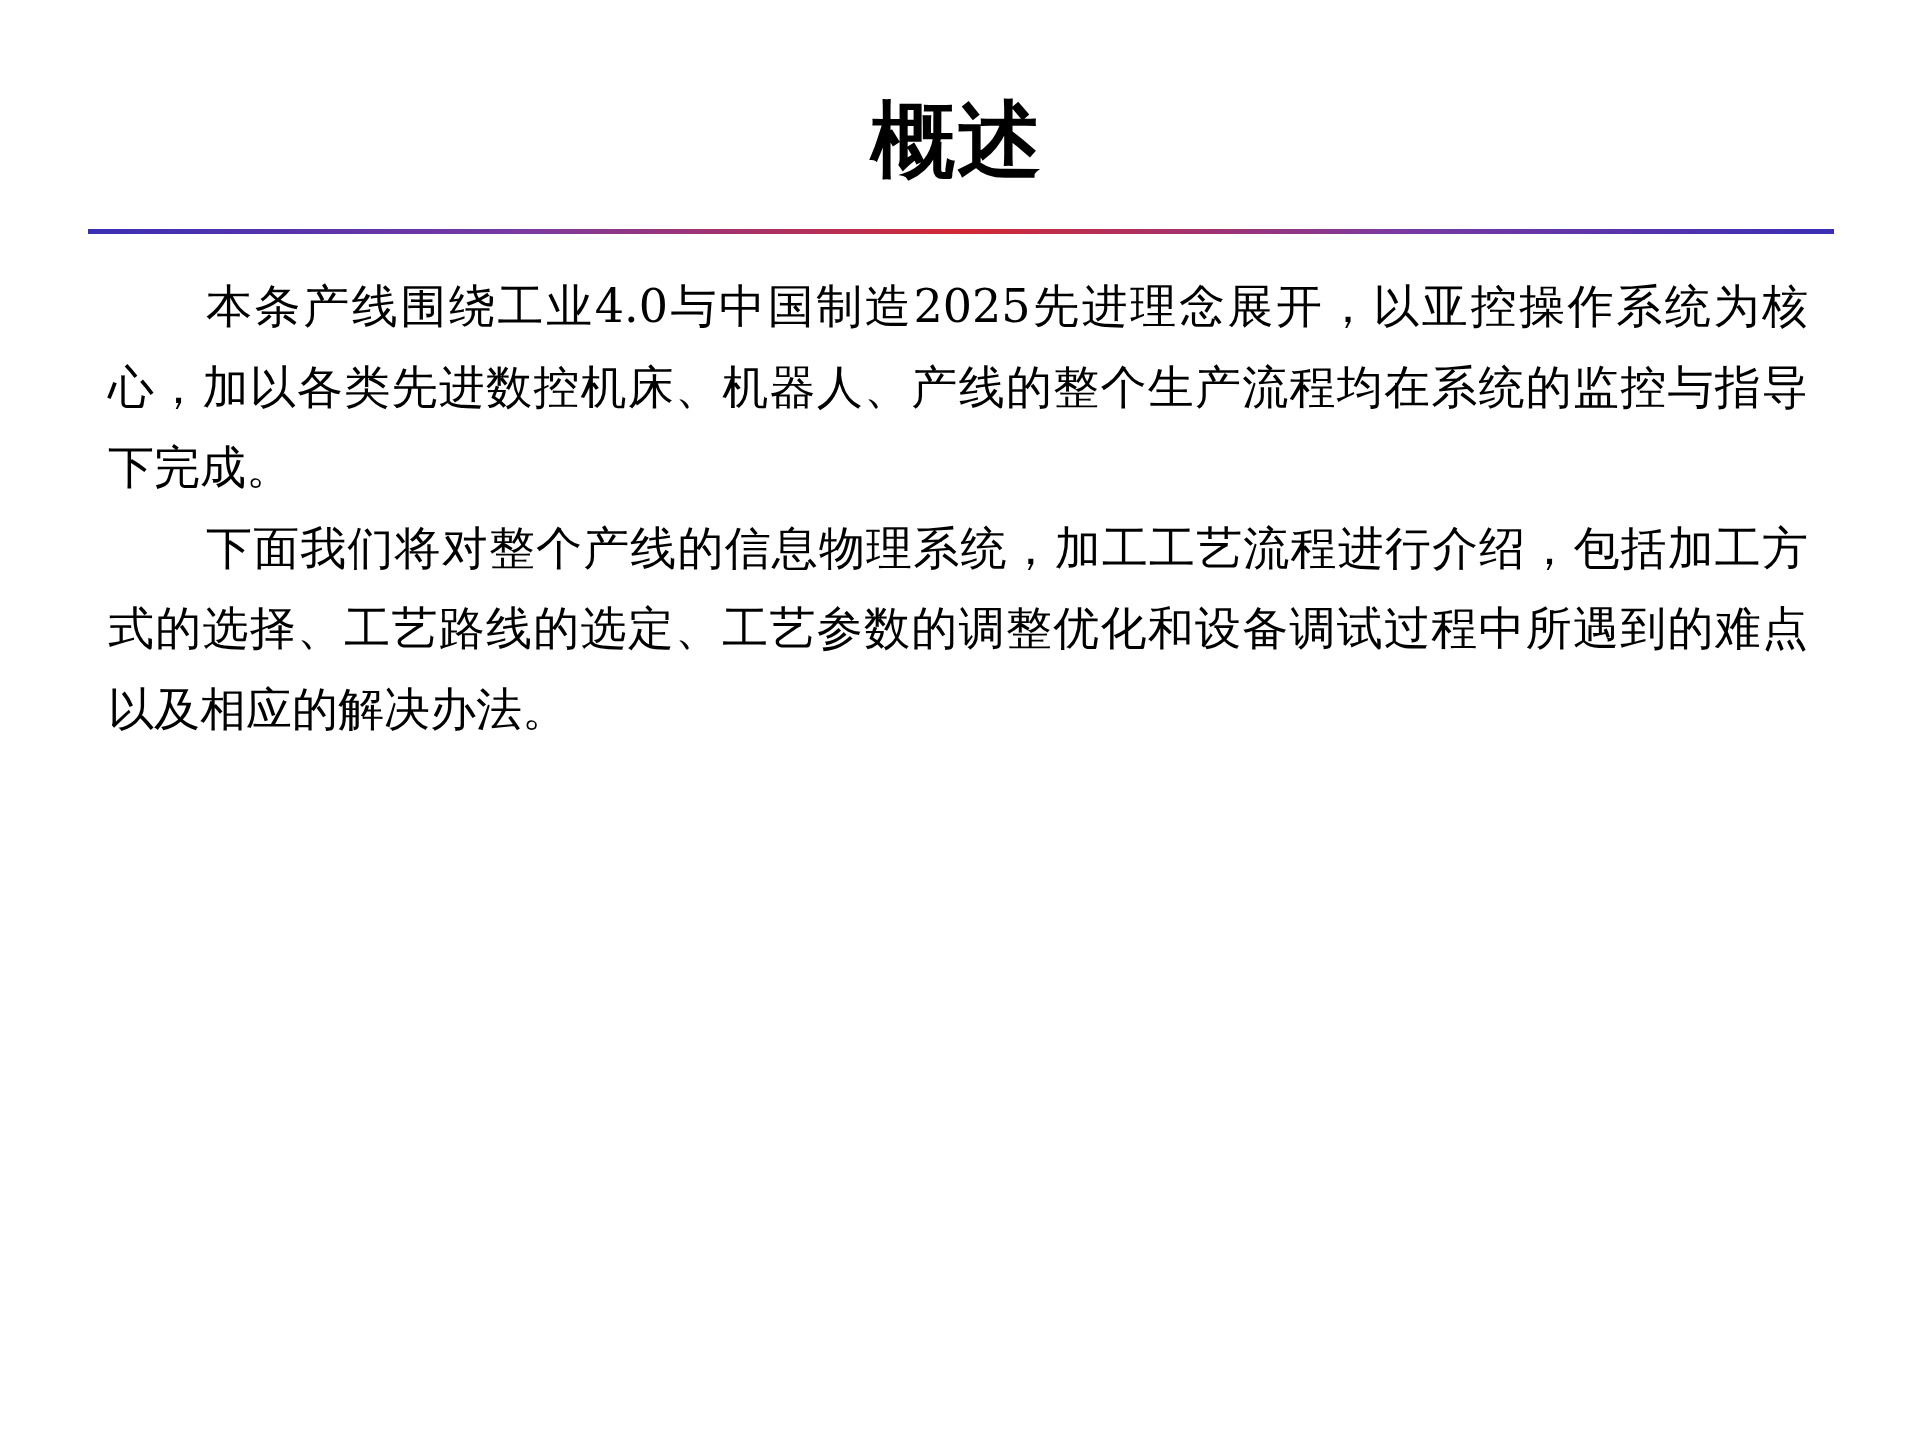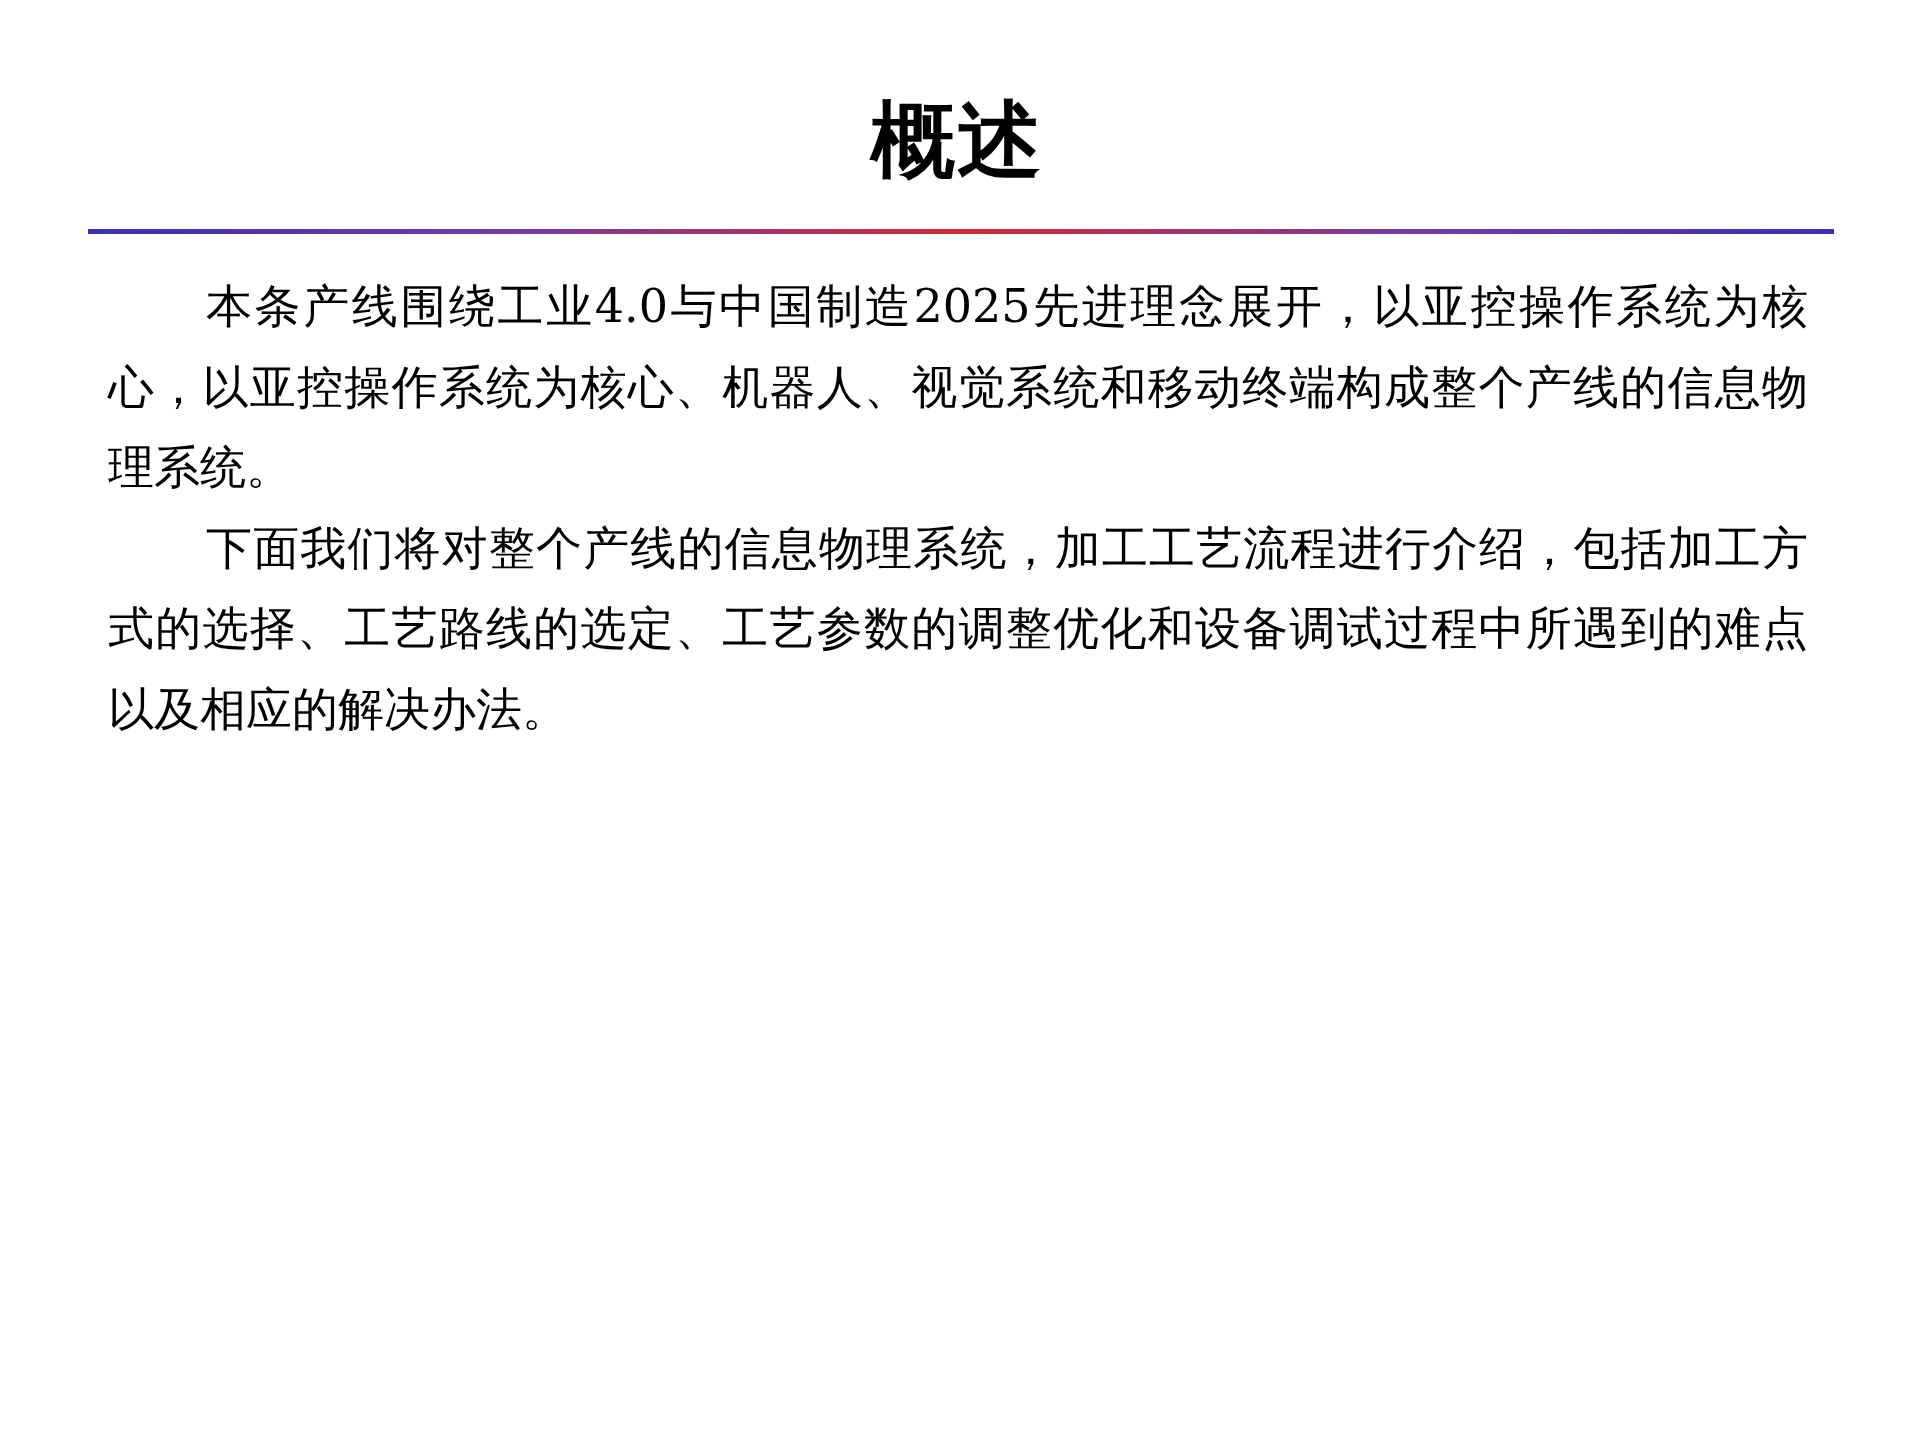--- a/index.html
+++ b/index.html
@@ -56,16 +56,16 @@
       text-indent: 98px;
     }
   </style>
 </head>
 <body>
 
 <div class="slide">
   <div class="title">概述</div>
   <div class="title-rule"></div>
   <div class="body">
-    <p class="para">本条产线围绕工业4.0与中国制造2025先进理念展开，以亚控操作系统为核心，以亚控操作系统为核心、机器人、视觉系统和移动终端构成整个产线的信息物理系统。</p>
+    <p class="para">本条产线围绕工业4.0与中国制造2025先进理念展开，以亚控操作系统为核心，加以各类先进数控机床、机器人、产线的整个生产流程均在系统的监控与指导下完成。</p>
     <p class="para">下面我们将对整个产线的信息物理系统，加工工艺流程进行介绍，包括加工方式的选择、工艺路线的选定、工艺参数的调整优化和设备调试过程中所遇到的难点以及相应的解决办法。</p>
   </div>
 </div>
 
 </body></html>

